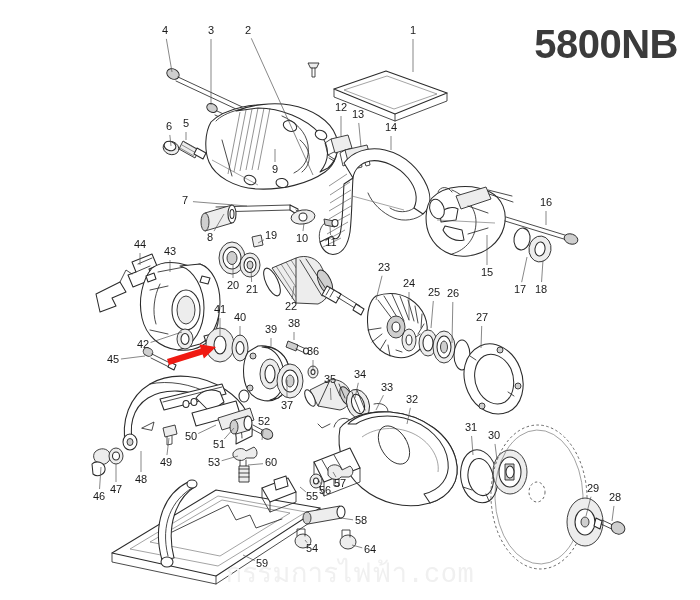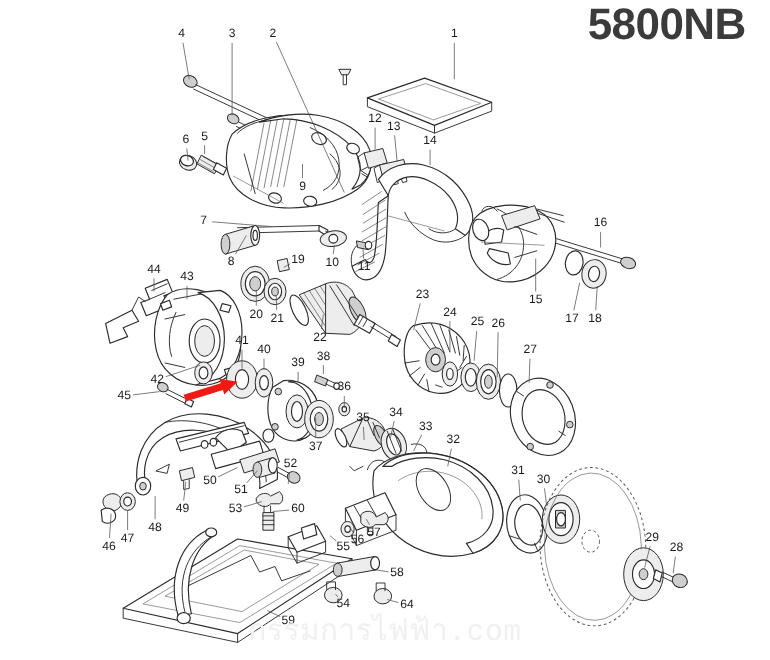--- a/index.html
+++ b/index.html
@@ -6,21 +6,21 @@
   body{
     width:700px;height:600px;
     background:#ffffff;
     font-family:"Liberation Sans", sans-serif;
     position:relative;
     overflow:hidden;
   }
   #diagram-root{position:absolute;inset:0;}
   #model-title{
     position:absolute;
-    right:22px;top:0;
+    right:22px;top:22px;
     font-size:40px;
     font-weight:bold;
     color:#3b3b3b;
     letter-spacing:-0.5px;
     font-family:"Liberation Sans", sans-serif;
   }
   #watermark{
     position:absolute;
     left:0;right:0;
     bottom:6px;

